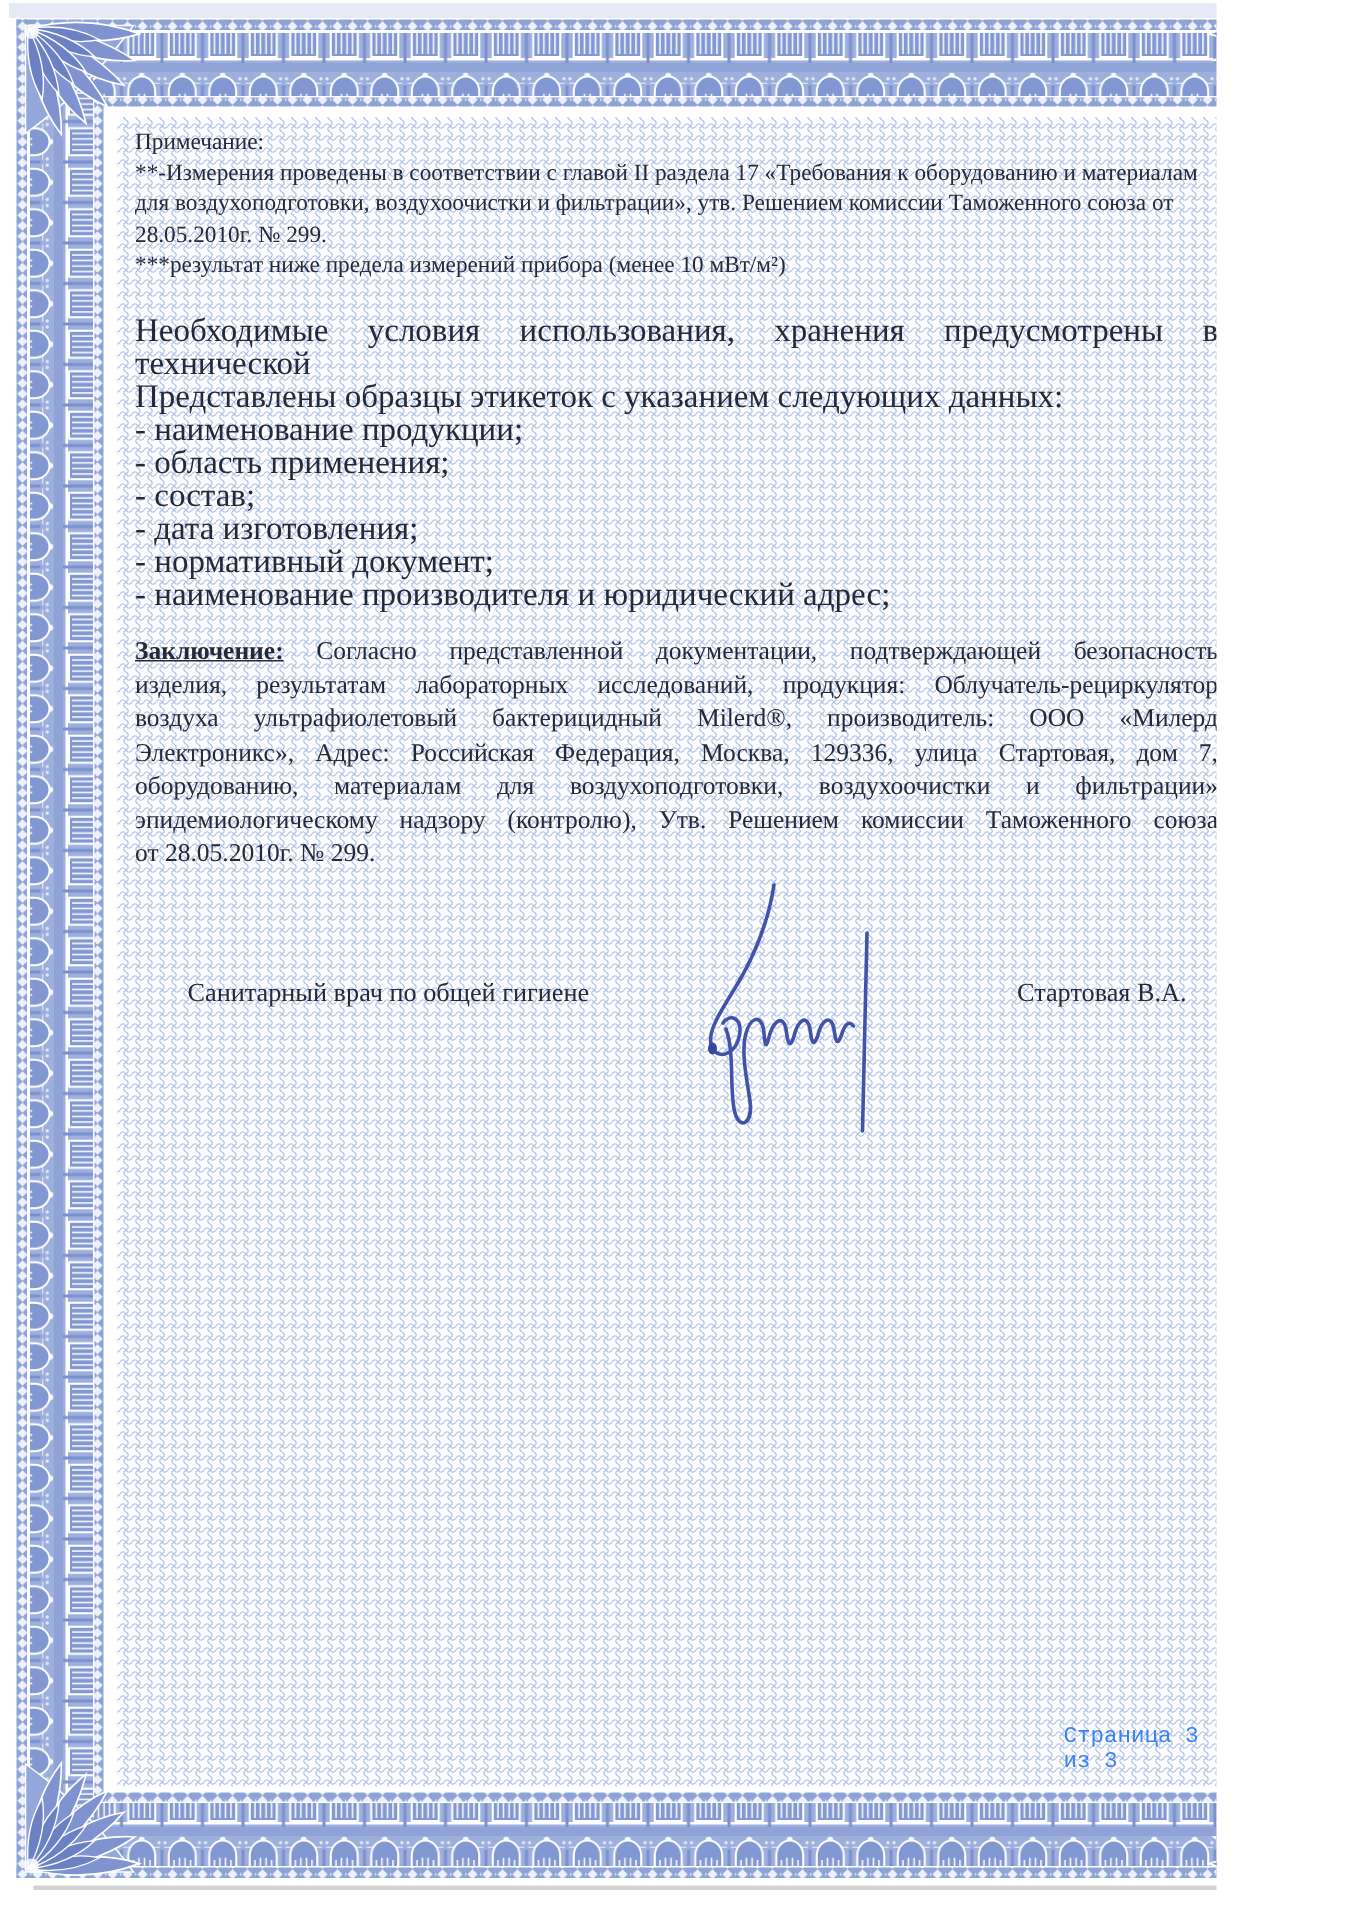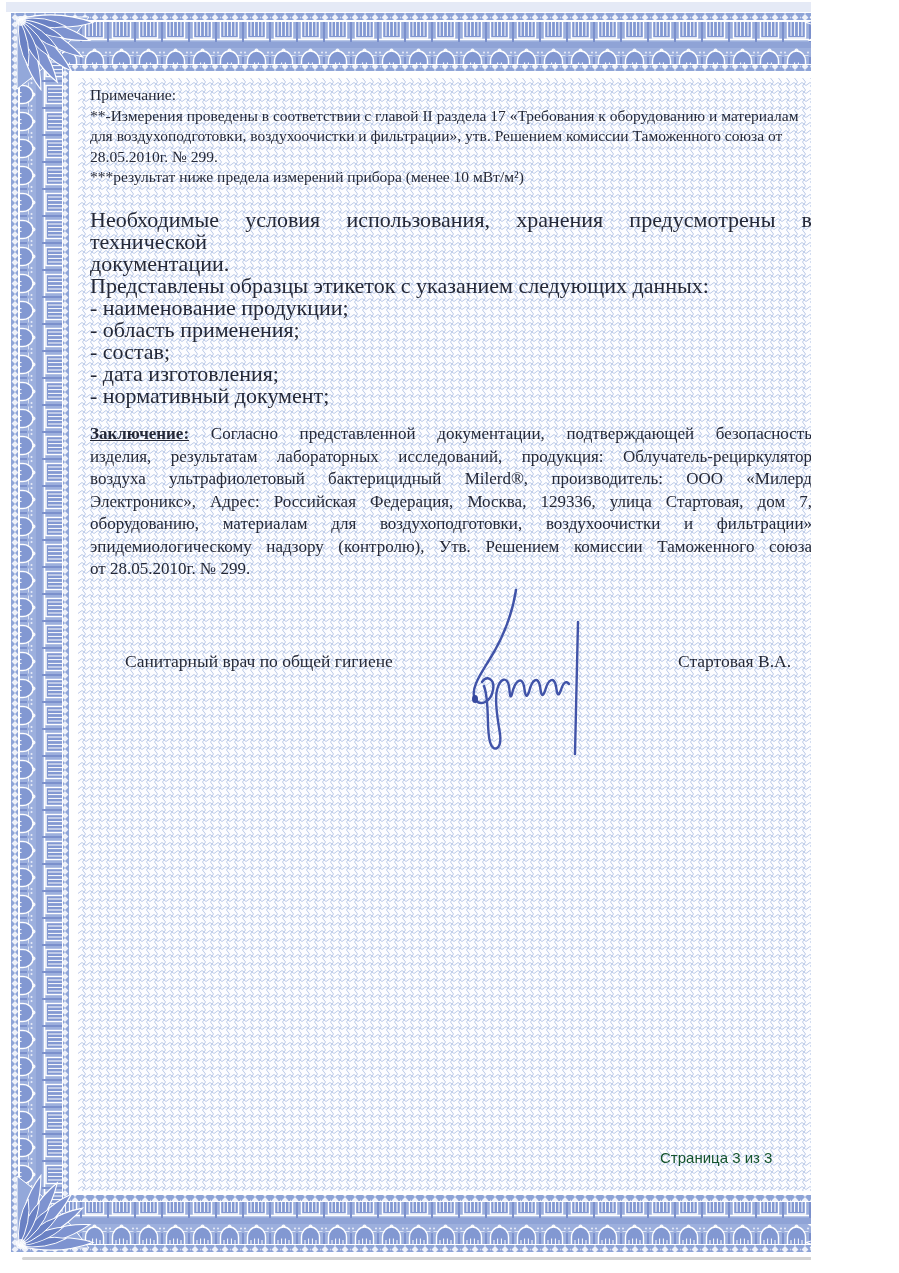--- a/index.html
+++ b/index.html
@@ -14,21 +14,21 @@
   .conditions{left:90px;top:209px;width:722px;font-size:22px;line-height:22px;}
   .conclusion{left:90px;top:423px;width:722px;font-size:17px;line-height:22.5px;}
   .jl{text-align:justify;text-align-last:justify;}
   .plain{text-align:left;text-align-last:left;}
   .bu{font-weight:bold;text-decoration:underline;}
   
   .sig-role{left:125px;top:651px;font-size:17.5px;}
   .sig-name{left:678px;top:651px;font-size:17.5px;}
   .sig-ink{position:absolute;left:450px;top:582px;z-index:3;}
   
-  .footer{left:660px;top:1149px;font-size:15px;font-family:Liberation Sans, sans-serif;color:#14532d;}
+  .footer{left:709px;top:1149px;font-size:15px;font-family:Liberation Mono, monospace;color:#3b82f6;}
   .scan-shadow{position:absolute;left:22px;top:1257px;width:866px;height:3px;background:#c4c4c4;opacity:.75;z-index:1;border-radius:2px;}
 </style>
 </head>
 <body>
 
 <div class="page">
 
   <svg class="bg-art" width="899" height="1273" viewBox="0 0 899 1273" aria-hidden="true">
     <defs>
       <pattern id="mesh" width="8" height="8" patternUnits="userSpaceOnUse">
@@ -117,27 +117,27 @@
   <div class="txt note">
     <div class="nline">Примечание:</div>
     <div class="nline">**-Измерения проведены в соответствии  с  главой II раздела 17 «Требования к оборудованию и материалам</div>
     <div class="nline">для воздухоподготовки, воздухоочистки и фильтрации», утв. Решением комиссии Таможенного союза от</div>
     <div class="nline">28.05.2010г. № 299.</div>
     <div class="nline">***результат ниже предела измерений прибора (менее 10 мВт/м²)</div>
   </div>
 
   <div class="txt conditions">
     <div class="jl">Необходимые условия использования, хранения предусмотрены в технической</div>
-    <div class="plain">документации.</div>
     <div class="plain">Представлены образцы этикеток с указанием следующих данных:</div>
     <div class="plain">- наименование продукции;</div>
     <div class="plain">- область применения;</div>
     <div class="plain">- состав;</div>
     <div class="plain">- дата изготовления;</div>
     <div class="plain">- нормативный документ;</div>
+    <div class="plain">- наименование производителя и юридический адрес;</div>
   </div>
 
   <div class="txt conclusion">
     <div class="jl"><span class="bu">Заключение:</span><span> Согласно представленной документации, подтверждающей безопасность</span></div>
     <div class="jl">изделия, результатам лабораторных исследований, продукция: Облучатель-рециркулятор</div>
     <div class="jl">воздуха ультрафиолетовый бактерицидный Milerd®,  производитель: ООО «Милерд</div>
     <div class="jl">Электроникс», Адрес: Российская Федерация, Москва, 129336, улица Стартовая, дом 7,</div>
     <div class="jl">оборудованию, материалам для воздухоподготовки, воздухоочистки и фильтрации»</div>
     <div class="jl">эпидемиологическому надзору (контролю), Утв. Решением комиссии Таможенного союза</div>
     <div class="plain">от 28.05.2010г. № 299.</div>

